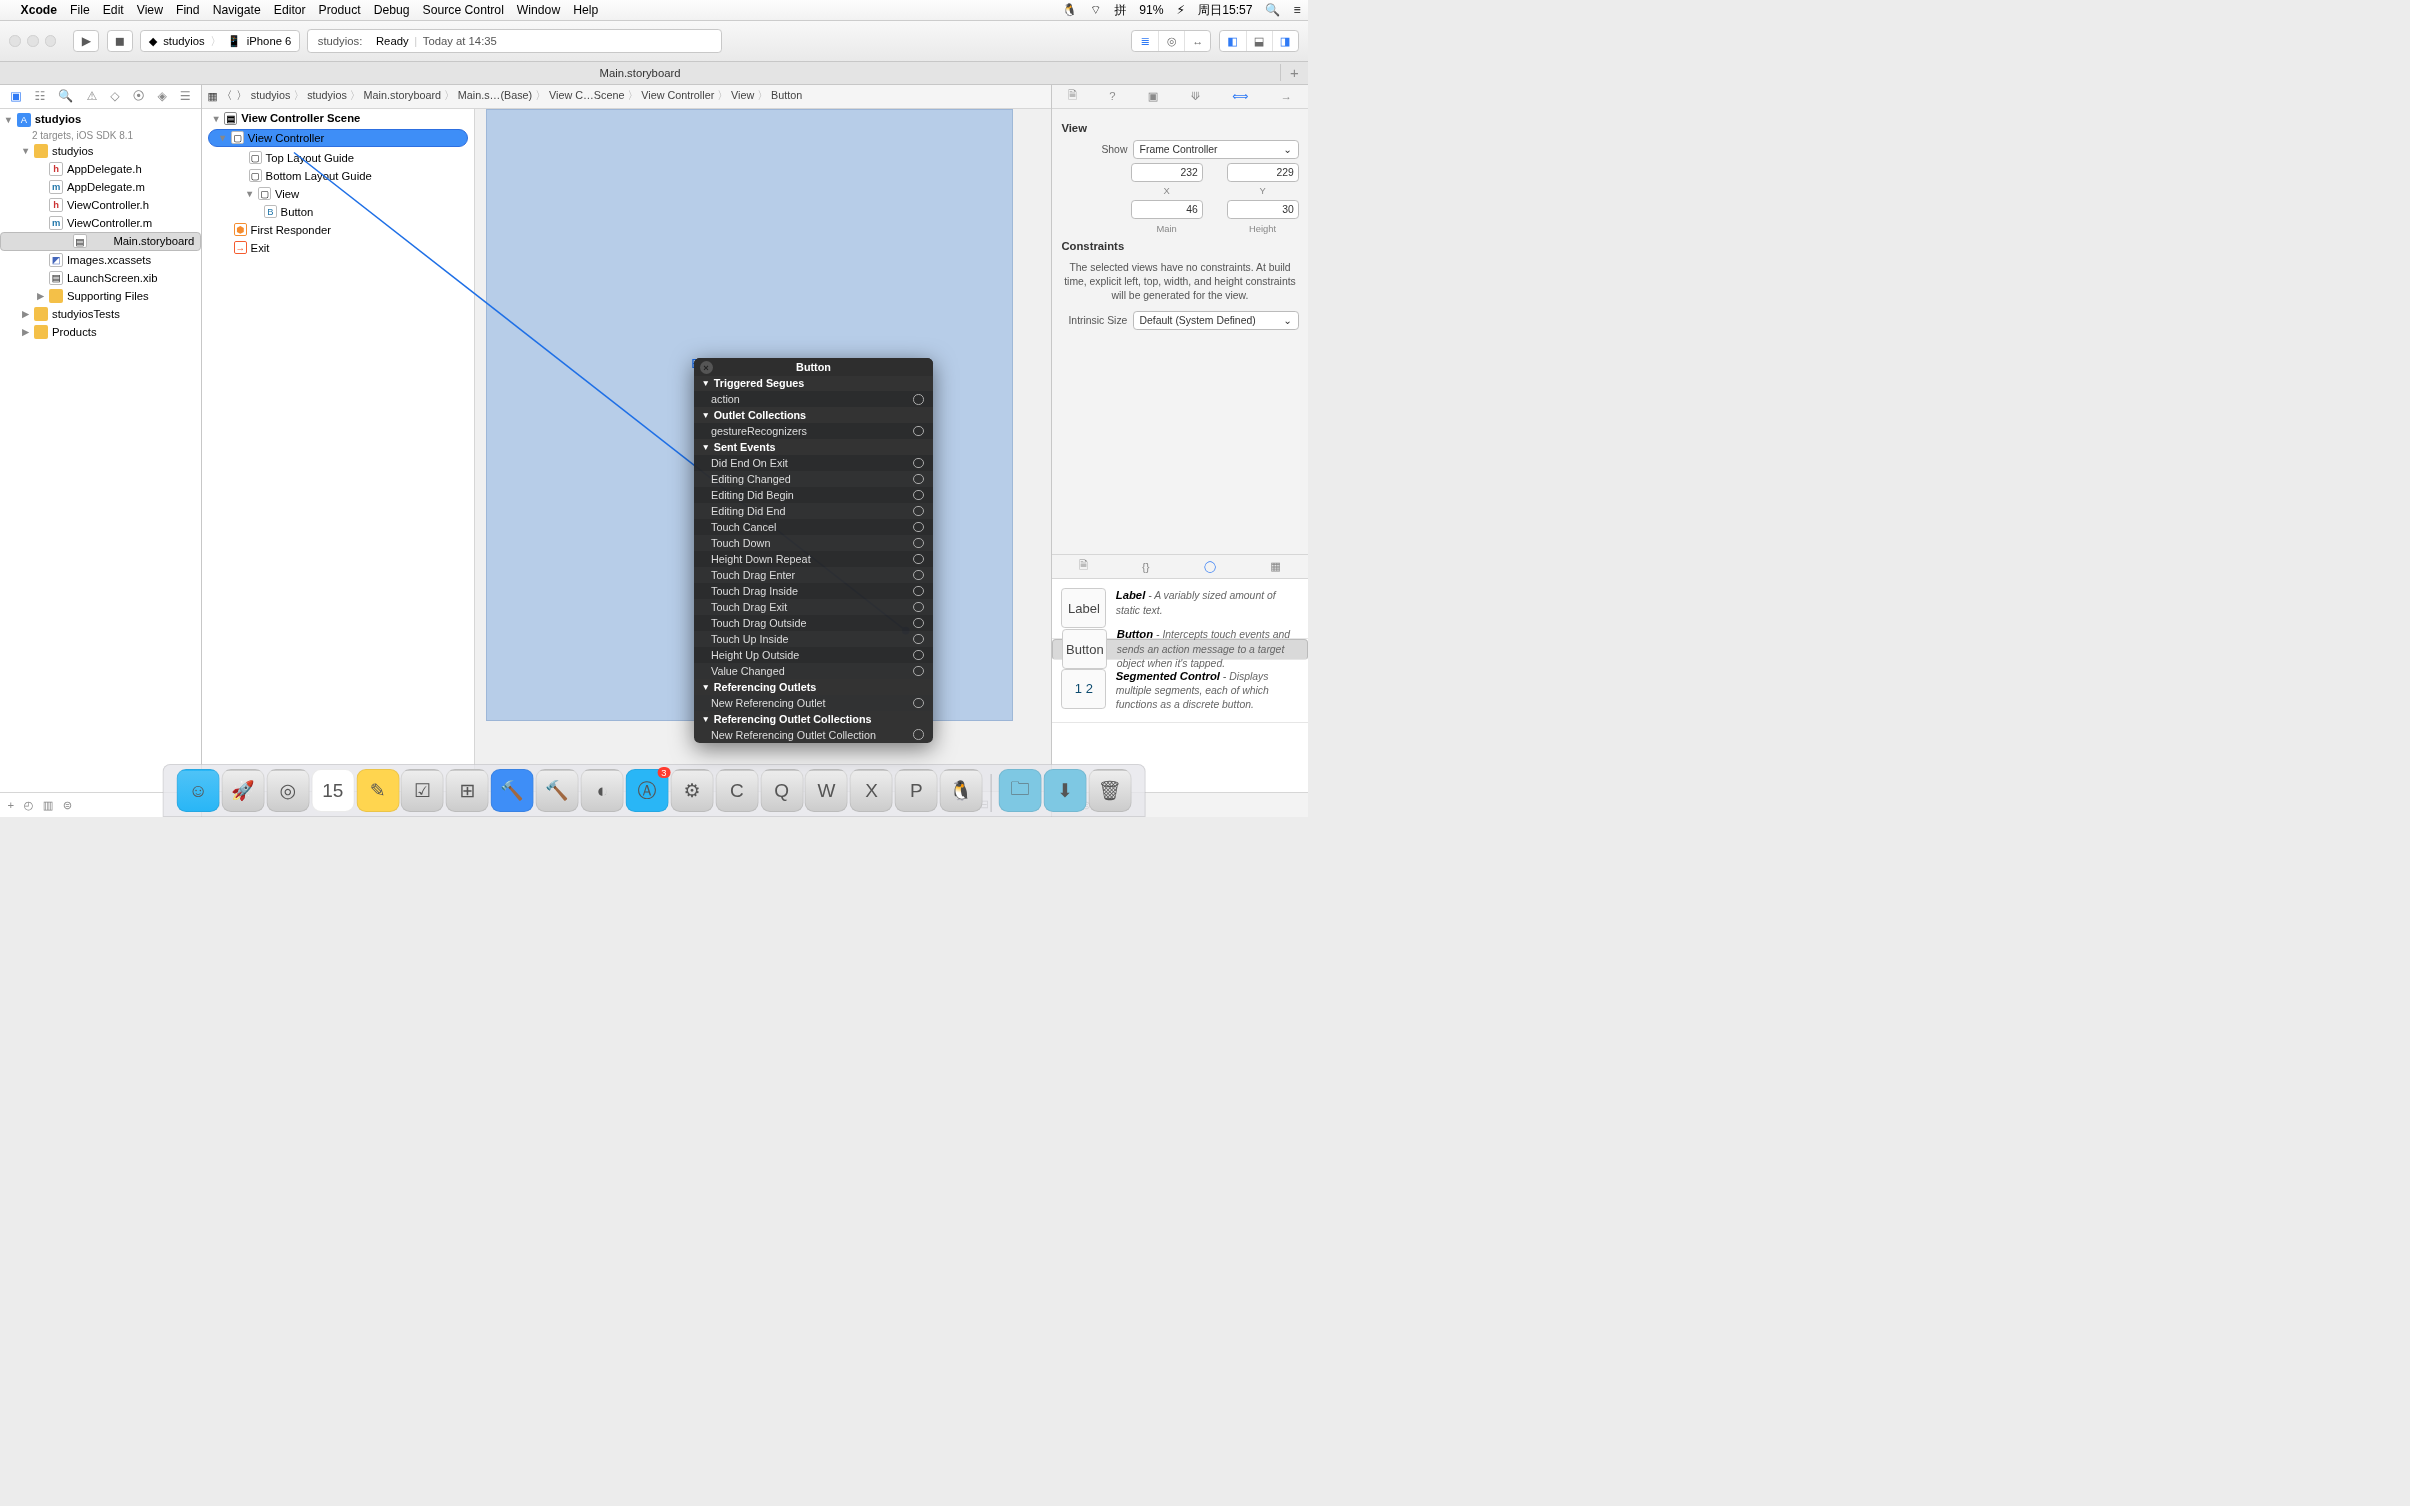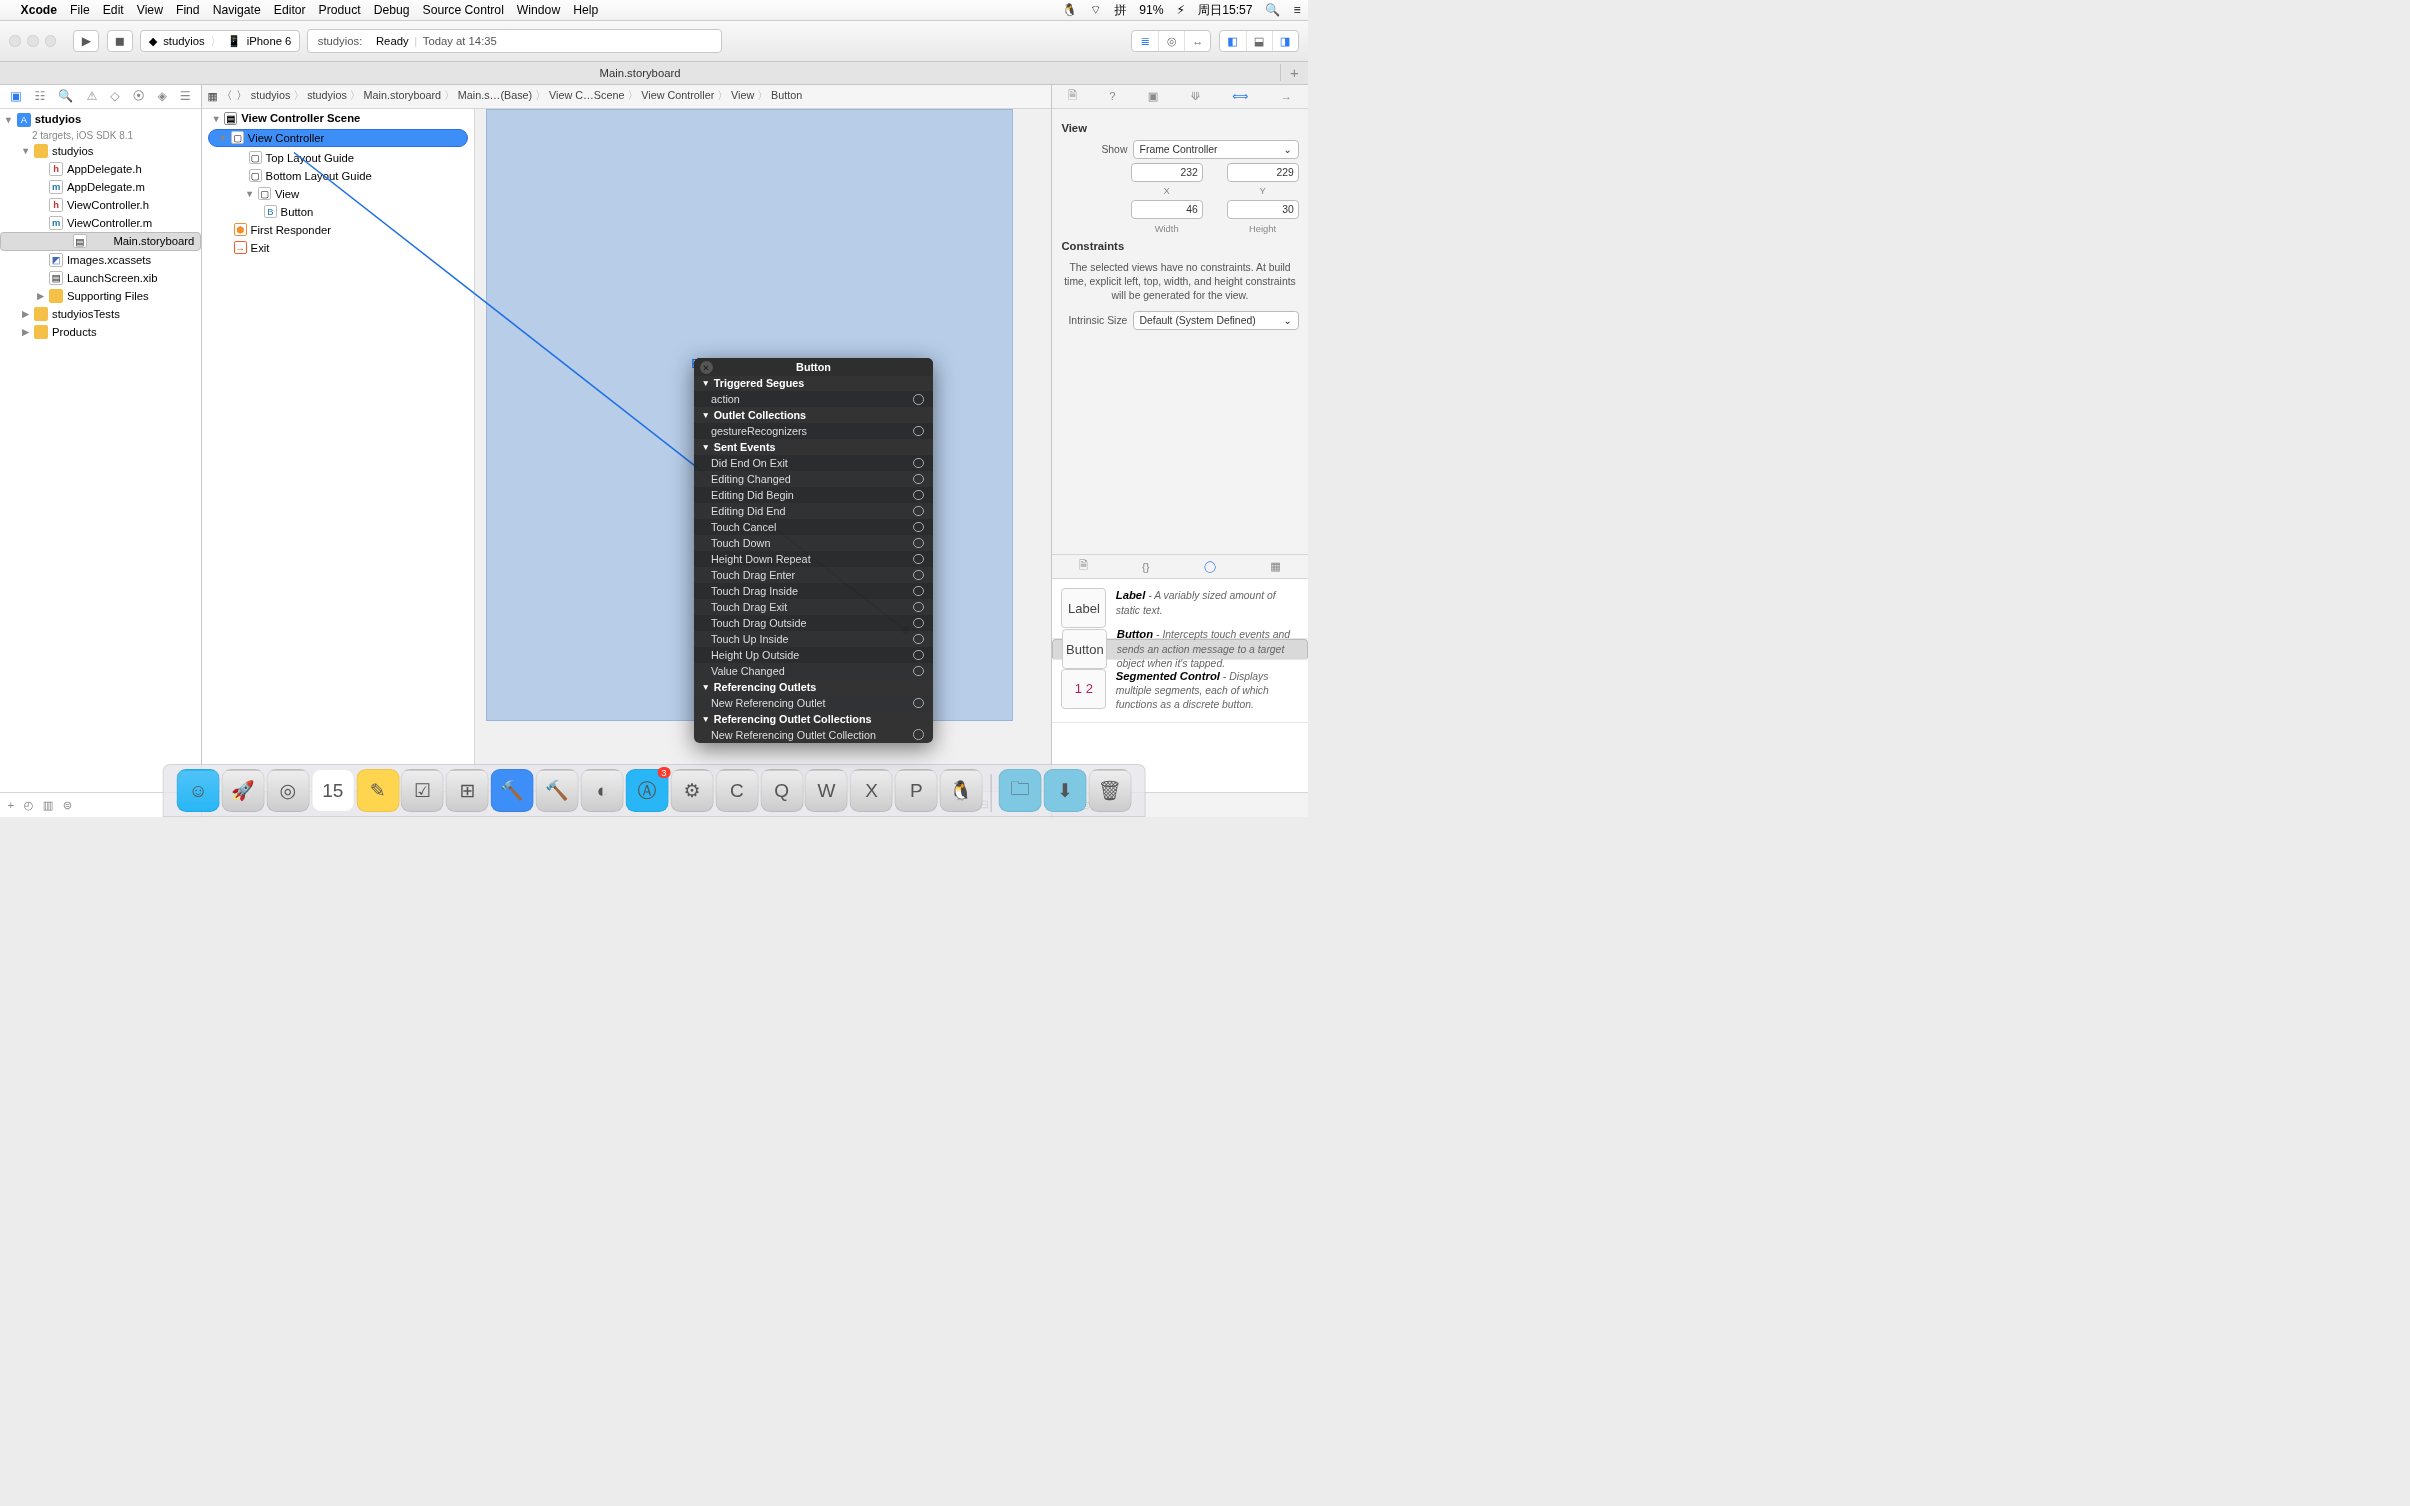--- a/index.html
+++ b/index.html
@@ -78,21 +78,21 @@
 .numpair { display: flex; gap: 24px; }
 .axis { width: 72px; text-align: center; font-size: 9.4px; color: #888; }
 .constraint-msg { font-size: 10.4px; color: #555; text-align: center; padding: 3.8px 0; line-height: 1.35; }
 
 .libtabs { height: 24.5px; border-top: 0.9px solid #d6d6d6; border-bottom: 0.9px solid #d6d6d6; display: flex; align-items: center; justify-content: space-around; color: #8a8a8a; }
 .libtabs span.active { color: #2f7af5; }
 .lib { flex: 1; overflow: auto; background: #fff; }
 .libitem { display: flex; gap: 9.4px; padding: 9.4px; border-bottom: 0.9px solid #e6e6e6; }
 .libitem.sel { background: #d9d9d9; }
 .libic { width: 45px; height: 40px; display: flex; align-items: center; justify-content: center; font-size: 13px; color: #444; border: 0.9px solid #ccc; border-radius: 3.8px; background: #fafafa; }
-.libic.segic { color: #be185d; }
+.libic.segic { color: #0c4a6e; }
 .libtxt { flex: 1; font-size: 10.4px; color: #666; line-height: 1.35; font-style: italic; }
 .libtxt b { color: #000; font-size: 11.3px; }
 .libfoot { height: 24.5px; border-top: 0.9px solid #d6d6d6; display: flex; align-items: center; padding: 0 9.4px; gap: 9.4px; color: #8a8a8a; }
 
 
 .popup { position: absolute; left: 694px; top: 358px; width: 239px; background: rgba(38,38,38,0.97); border-radius: 5.6px; color: #ddd; font-size: 10.8px; box-shadow: 0 5.6px 22.6px rgba(0,0,0,0.5); z-index: 50; overflow: hidden; }
 .popup .pttl { text-align: center; font-weight: 600; padding: 2.8px 0; background: #2e2e2e; color: #fff; position: relative; }
 .popup .close { position: absolute; left: 5.6px; top: 2.8px; width: 13px; height: 13px; border-radius: 50%; background: #555; color: #222; font-size: 9.4px; display: flex; align-items: center; justify-content: center; }
 .popup .psec { background: #333; padding: 1.9px 7.5px; font-weight: 600; color: #fff; display: flex; align-items: center; gap: 3.8px; }
 .popup .psec::before { content: "▼"; font-size: 8.5px; }
@@ -378,21 +378,21 @@
       <div class="row">
           <label></label>
         <div class="numpair">
           <div class="num">46</div>
           <div class="num">30</div>
         </div>
       </div>
       <div class="row">
           <label></label>
         <div class="numpair">
-          <div class="axis">Width</div>
+          <div class="axis">Main</div>
           <div class="axis">Height</div>
         </div>
       </div>
       <div class="sectt">Constraints</div>
       <div class="constraint-msg">The selected views have no constraints. At build time, explicit left, top, width, and height constraints will be generated for the view.</div>
       <div class="row">
         <label>Intrinsic Size</label>
         <div class="sel">
             <span>Default (System Defined)</span>
             <span>⌄</span>

